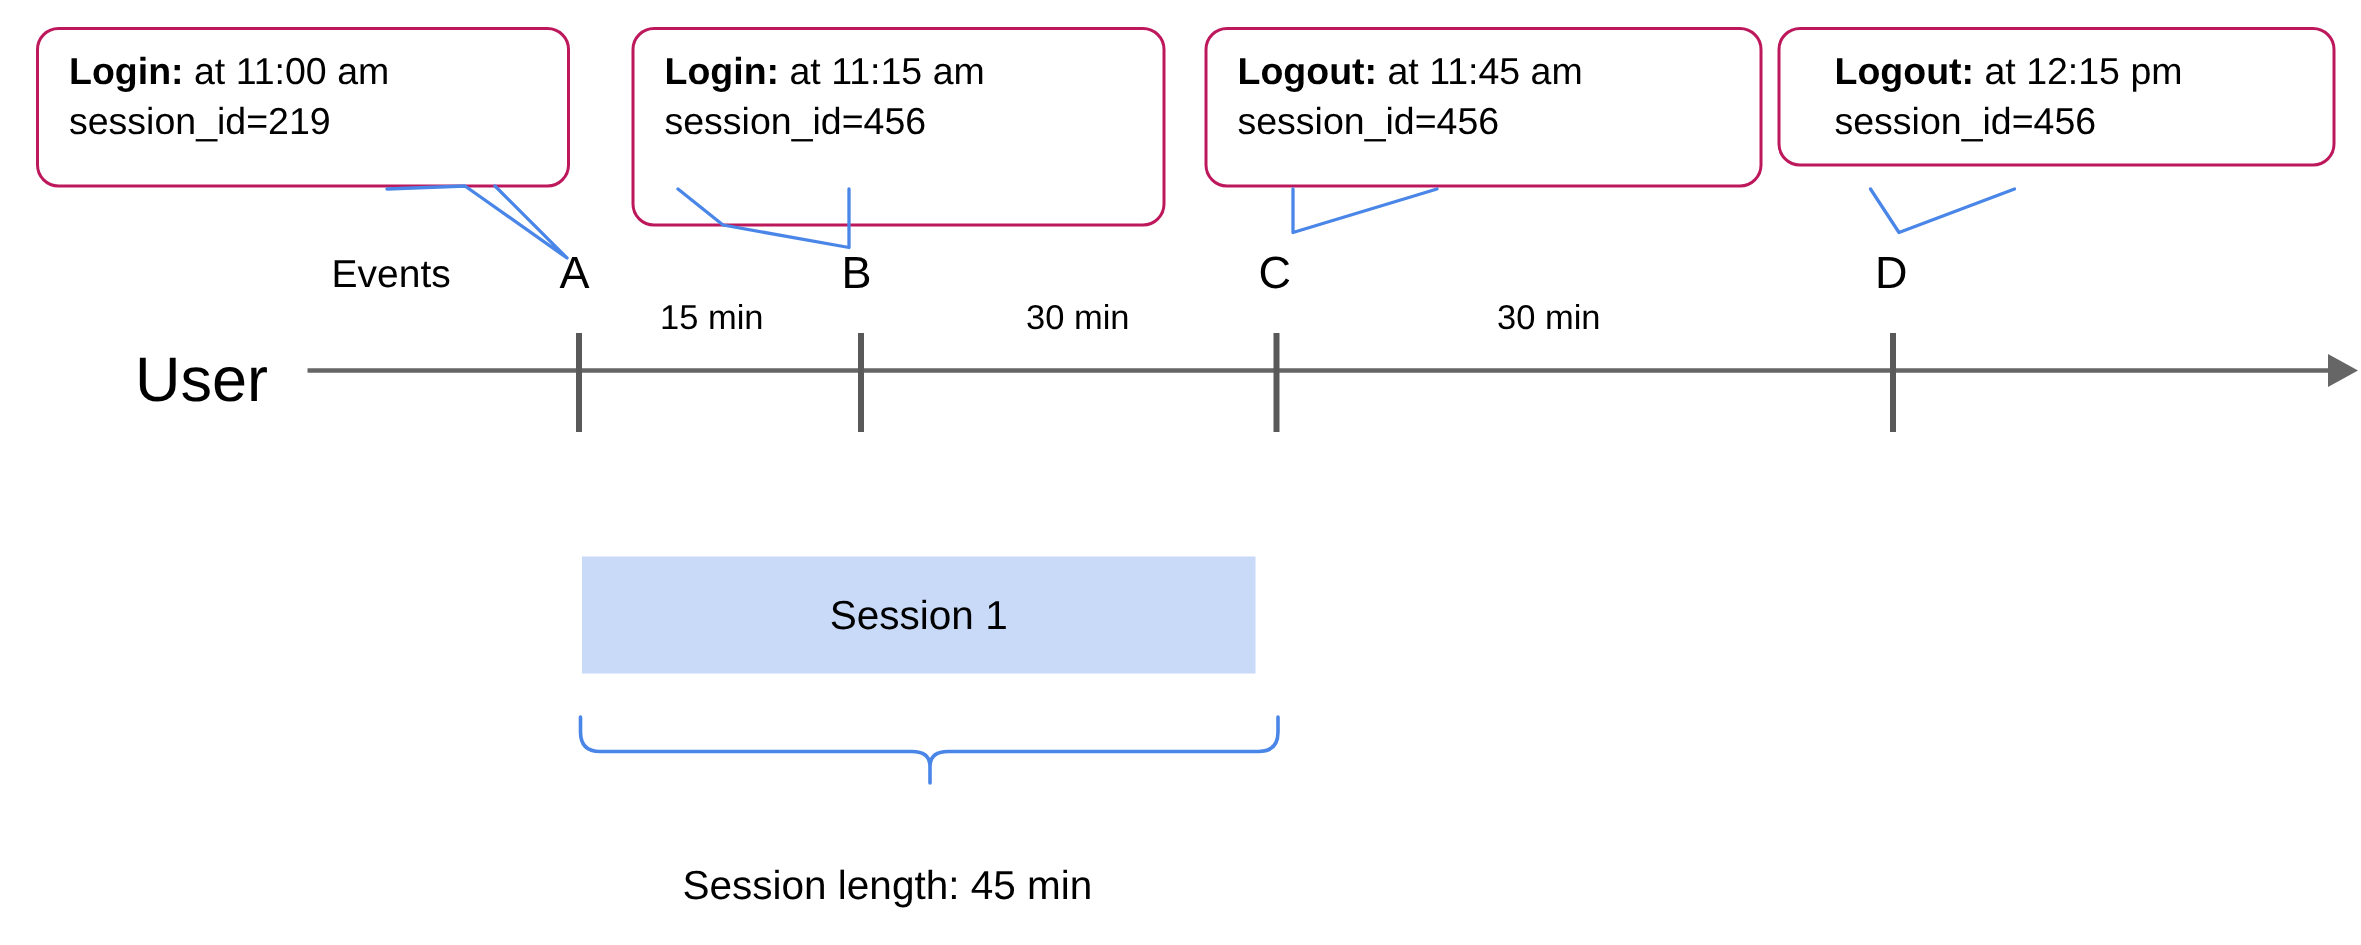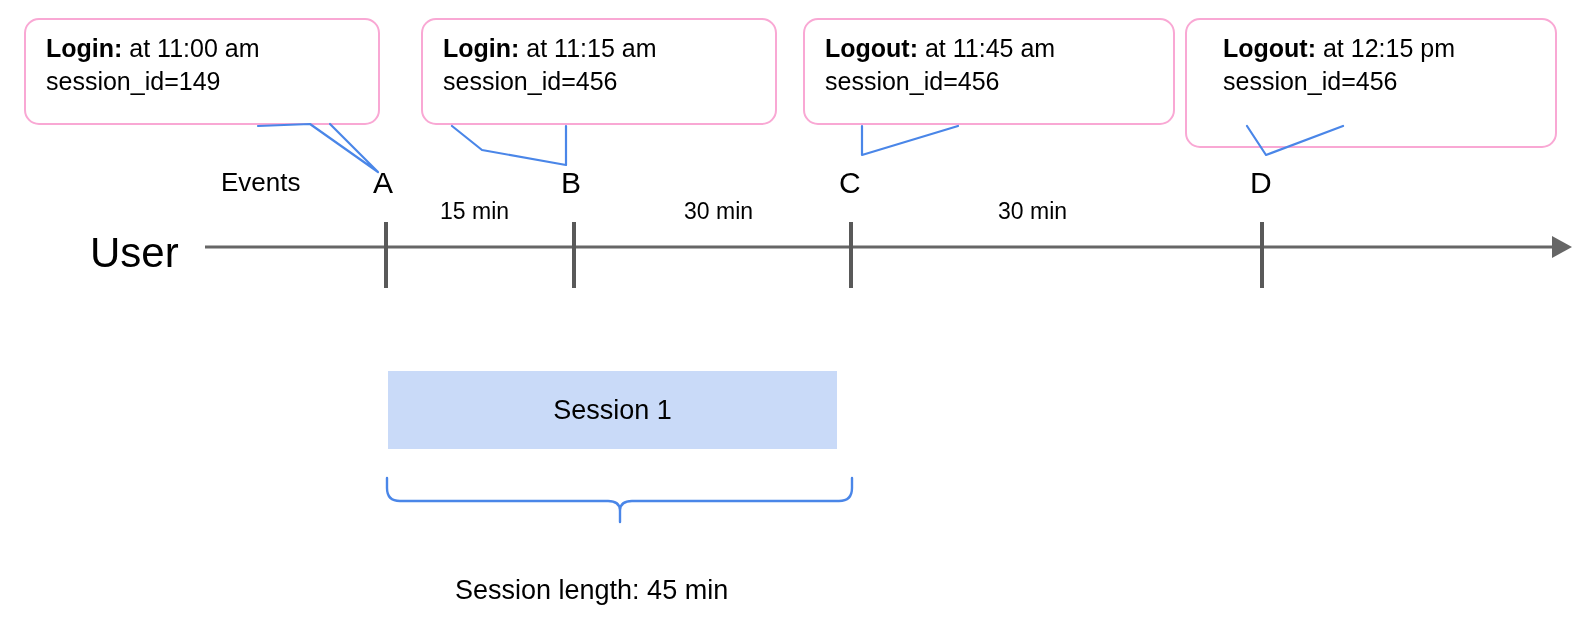--- a/index.html
+++ b/index.html
@@ -23,21 +23,21 @@
     position: absolute;
     left: 0;
     top: 0;
     width: 1574px;
     height: 630px;
   }
   
   .callout {
     position: absolute;
     box-sizing: border-box;
-    border: 2px solid #f9a8d4;
+    border: 2px solid #be185d;
     border-radius: 15px;
     background: #ffffff;
     padding: 12px 18px 10px 20px;
     font-size: 25px;
     line-height: 1.32;
     color: #000000;
     white-space: nowrap;
   }
   .callout .lbl {
     font-weight: bold;
@@ -77,34 +77,34 @@
     color: #000000;
   }
 </style>
 </head>
 <body>
 
 <div id="diagram-root">
 
   <div class="callout" style="left:24px; top:18px; width:356px; height:107px;">
     <span class="ln"><span class="lbl">Login:</span><span> at 11:00 am</span></span>
-    <span class="ln">session_id=149</span>
+    <span class="ln">session_id=219</span>
   </div>
 
-  <div class="callout" style="left:421px; top:18px; width:356px; height:107px;">
+  <div class="callout" style="left:421px; top:18px; width:356px; height:133px;">
     <span class="ln"><span class="lbl">Login:</span><span> at 11:15 am</span></span>
     <span class="ln">session_id=456</span>
   </div>
 
   <div class="callout" style="left:803px; top:18px; width:372px; height:107px;">
     <span class="ln"><span class="lbl">Logout:</span><span> at 11:45 am</span></span>
     <span class="ln">session_id=456</span>
   </div>
 
-  <div class="callout" style="left:1185px; top:18px; width:372px; height:130px;padding-left:36px;">
+  <div class="callout" style="left:1185px; top:18px; width:372px; height:93px;padding-left:36px;">
     <span class="ln"><span class="lbl">Logout:</span><span> at 12:15 pm</span></span>
     <span class="ln">session_id=456</span>
   </div>
 
   <svg class="layer" viewBox="0 0 1574 630" width="1574" height="630">
 
     <polyline points="258,126 310,124 378,172 330,124" fill="none" stroke="#4a86e8" stroke-width="2.2" stroke-linejoin="round" stroke-linecap="round"></polyline>
 
     <polyline points="452,126 482,150 566,165 566,126" fill="none" stroke="#4a86e8" stroke-width="2.2" stroke-linejoin="round" stroke-linecap="round"></polyline>
 

